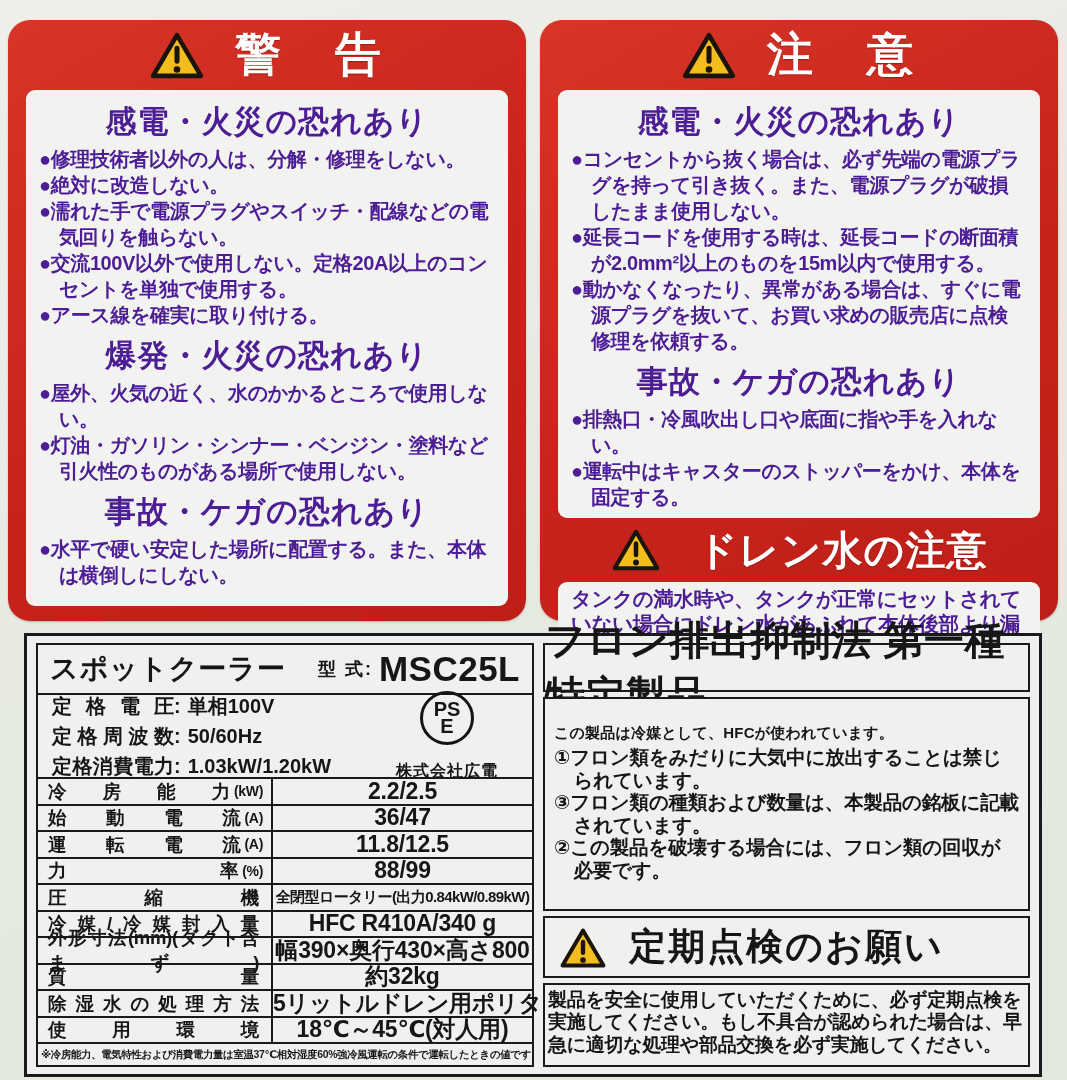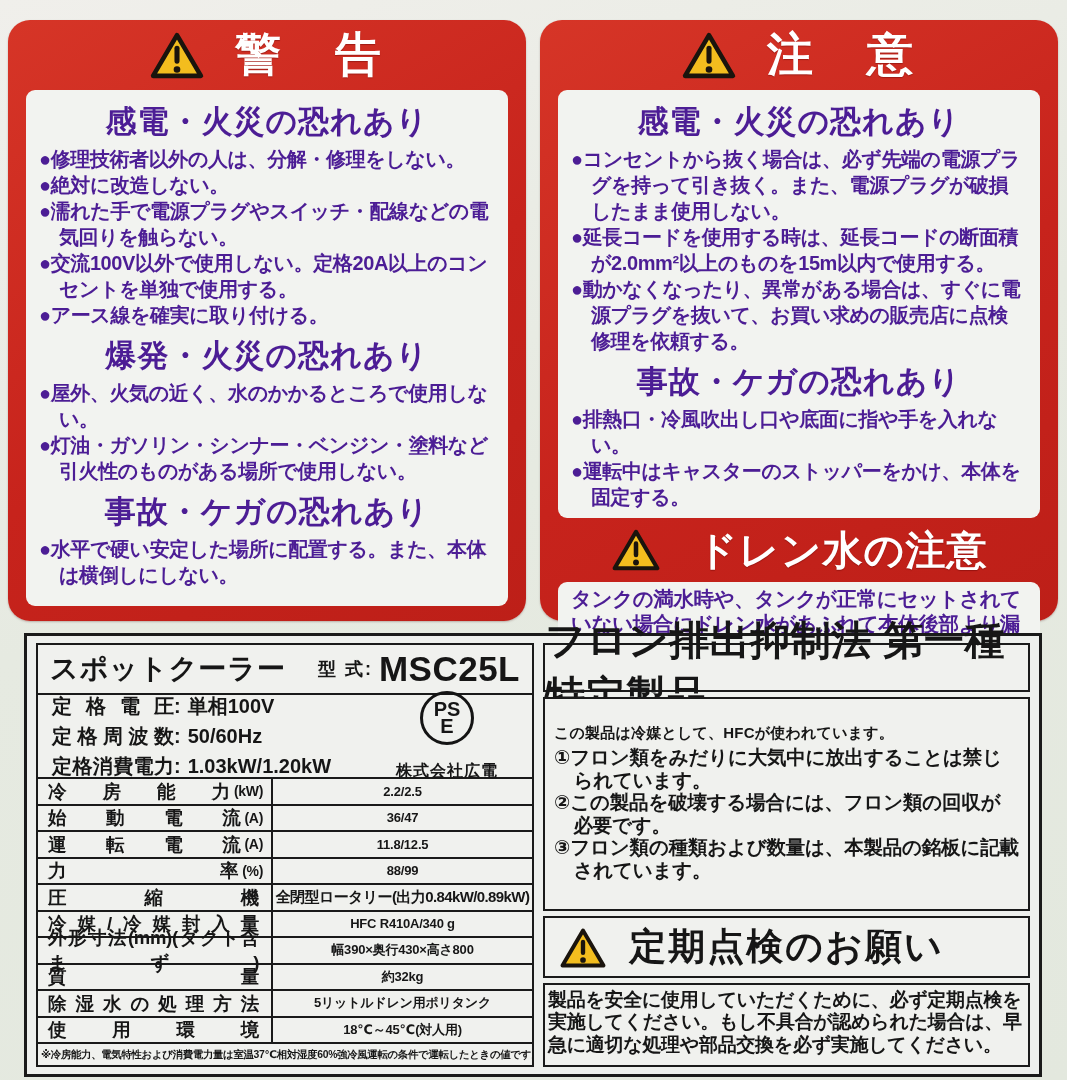--- a/index.html
+++ b/index.html
@@ -86,21 +86,21 @@
   .company { font-size: 16px; font-weight: bold; margin-top: 5px; letter-spacing: 1px; }
   .spec-row { height: 26.5px; flex: none; font-weight: bold; }
   .cell-label {
     width: 235px; flex: none; align-self: stretch;
     display: flex; align-items: center; gap: 4px;
     padding: 0 8px 0 10px; border-right: 2px solid #1a1a1a;
     font-size: 18.5px; letter-spacing: -0.3px;
   }
   .jlabel { flex: 1; display: block; text-align: justify; text-align-last: justify; }
   .unit { font-size: 14px; flex: none; }
-  .cell-value { flex: 1; text-align: center; font-size: 13px; letter-spacing: -0.2px; white-space: nowrap; }
+  .cell-value { flex: 1; text-align: center; font-size: 23px; letter-spacing: -0.2px; white-space: nowrap; }
   .cell-value.condensed { font-size: 15px; letter-spacing: -0.6px; }
   .footnote-row {
     flex: 1; display: flex; align-items: center; border-bottom: none;
     padding: 0 3px; overflow: hidden;
   }
   .footnote { font-size: 10.4px; font-weight: bold; letter-spacing: -0.3px; white-space: nowrap; }
 
   .spec-right { flex: 1; display: flex; flex-direction: column; gap: 5px; }
   .freon-header {
     border: 2.5px solid #1a1a1a; height: 49px; flex: none; background: #f0f1ee;
@@ -297,22 +297,22 @@
       <span class="footnote">※冷房能力、電気特性および消費電力量は室温37℃相対湿度60%強冷風運転の条件で運転したときの値です。</span>
     </div>
   </div>
 
   <div class="spec-right">
     <div class="freon-header">フロン排出抑制法 第一種特定製品</div>
     <div class="freon-body">
       <div class="freon-lead">この製品は冷媒として、HFCが使われています。</div>
       <ul class="freon-items">
         <li>①フロン類をみだりに大気中に放出することは禁じられています。</li>
+        <li>③フロン類の種類および数量は、本製品の銘板に記載されています。</li>
         <li>②この製品を破壊する場合には、フロン類の回収が必要です。</li>
-        <li>③フロン類の種類および数量は、本製品の銘板に記載されています。</li>
 
       </ul>
     </div>
     <div class="insp-header">
       <svg class="tri" width="48" height="42" viewBox="0 0 110 96">
         <path d="M55 8 L102 88 L8 88 Z" fill="#f3bd1e" stroke="#1a140d" stroke-width="9" stroke-linejoin="round"></path>
         <rect x="50" y="29" width="10" height="35" rx="5" fill="#1a140d"></rect>
         <circle cx="55" cy="75.5" r="6.5" fill="#1a140d"></circle>
       </svg>
       <div class="insp-title">定期点検のお願い</div>

